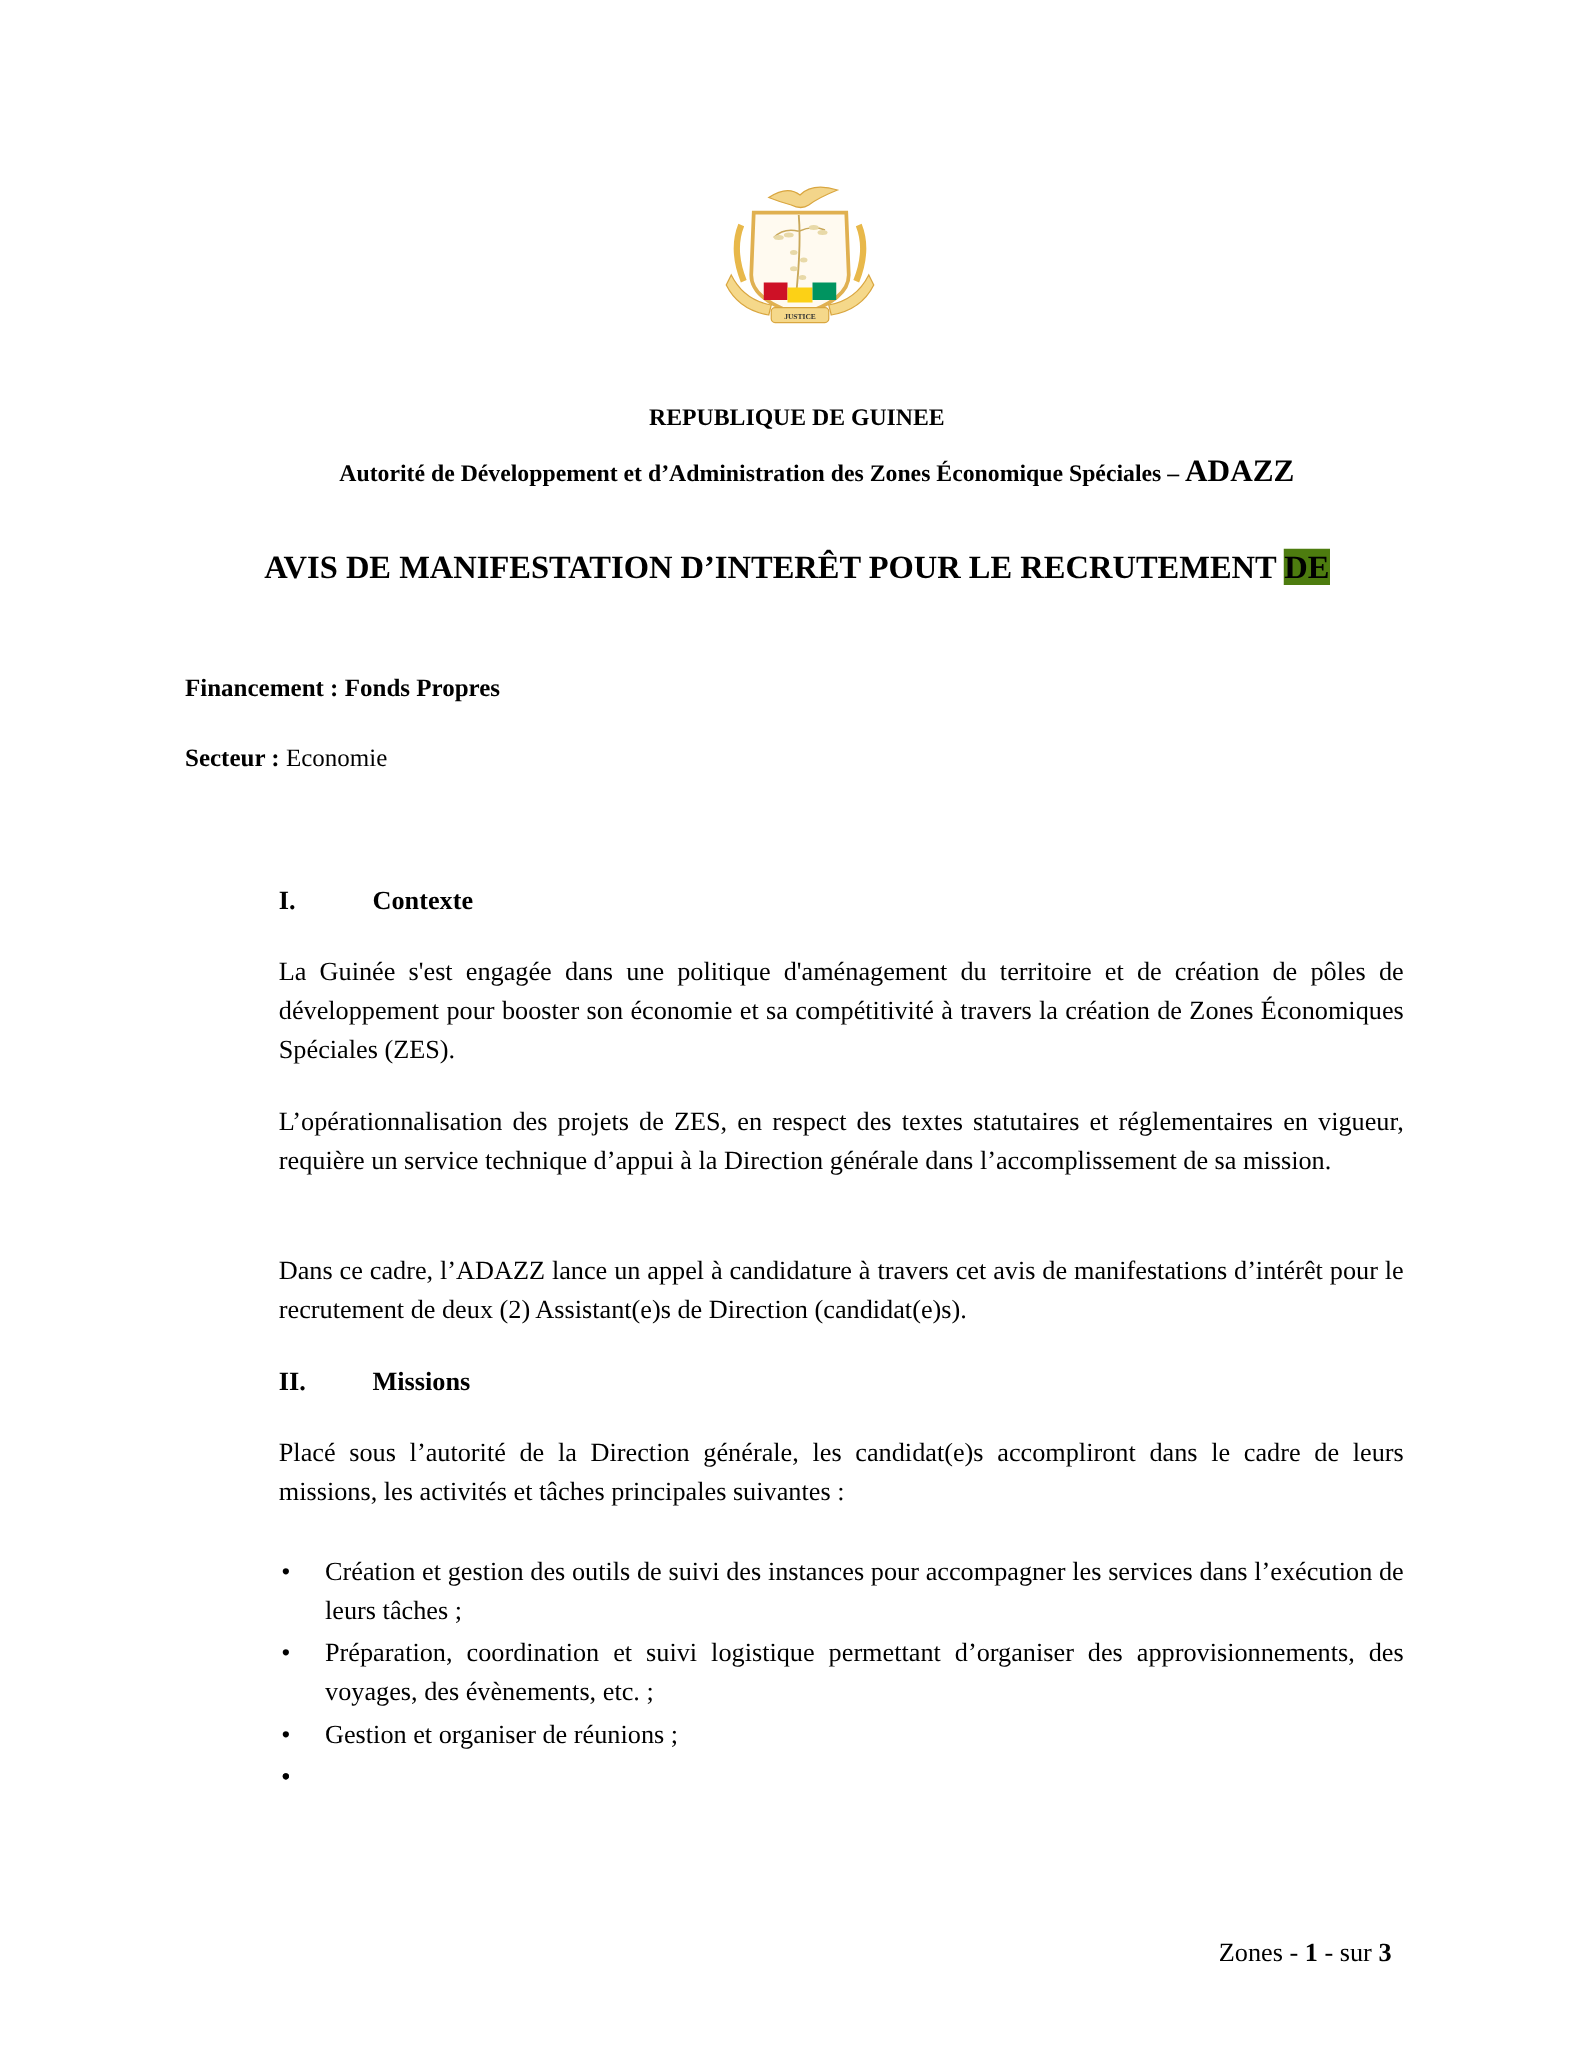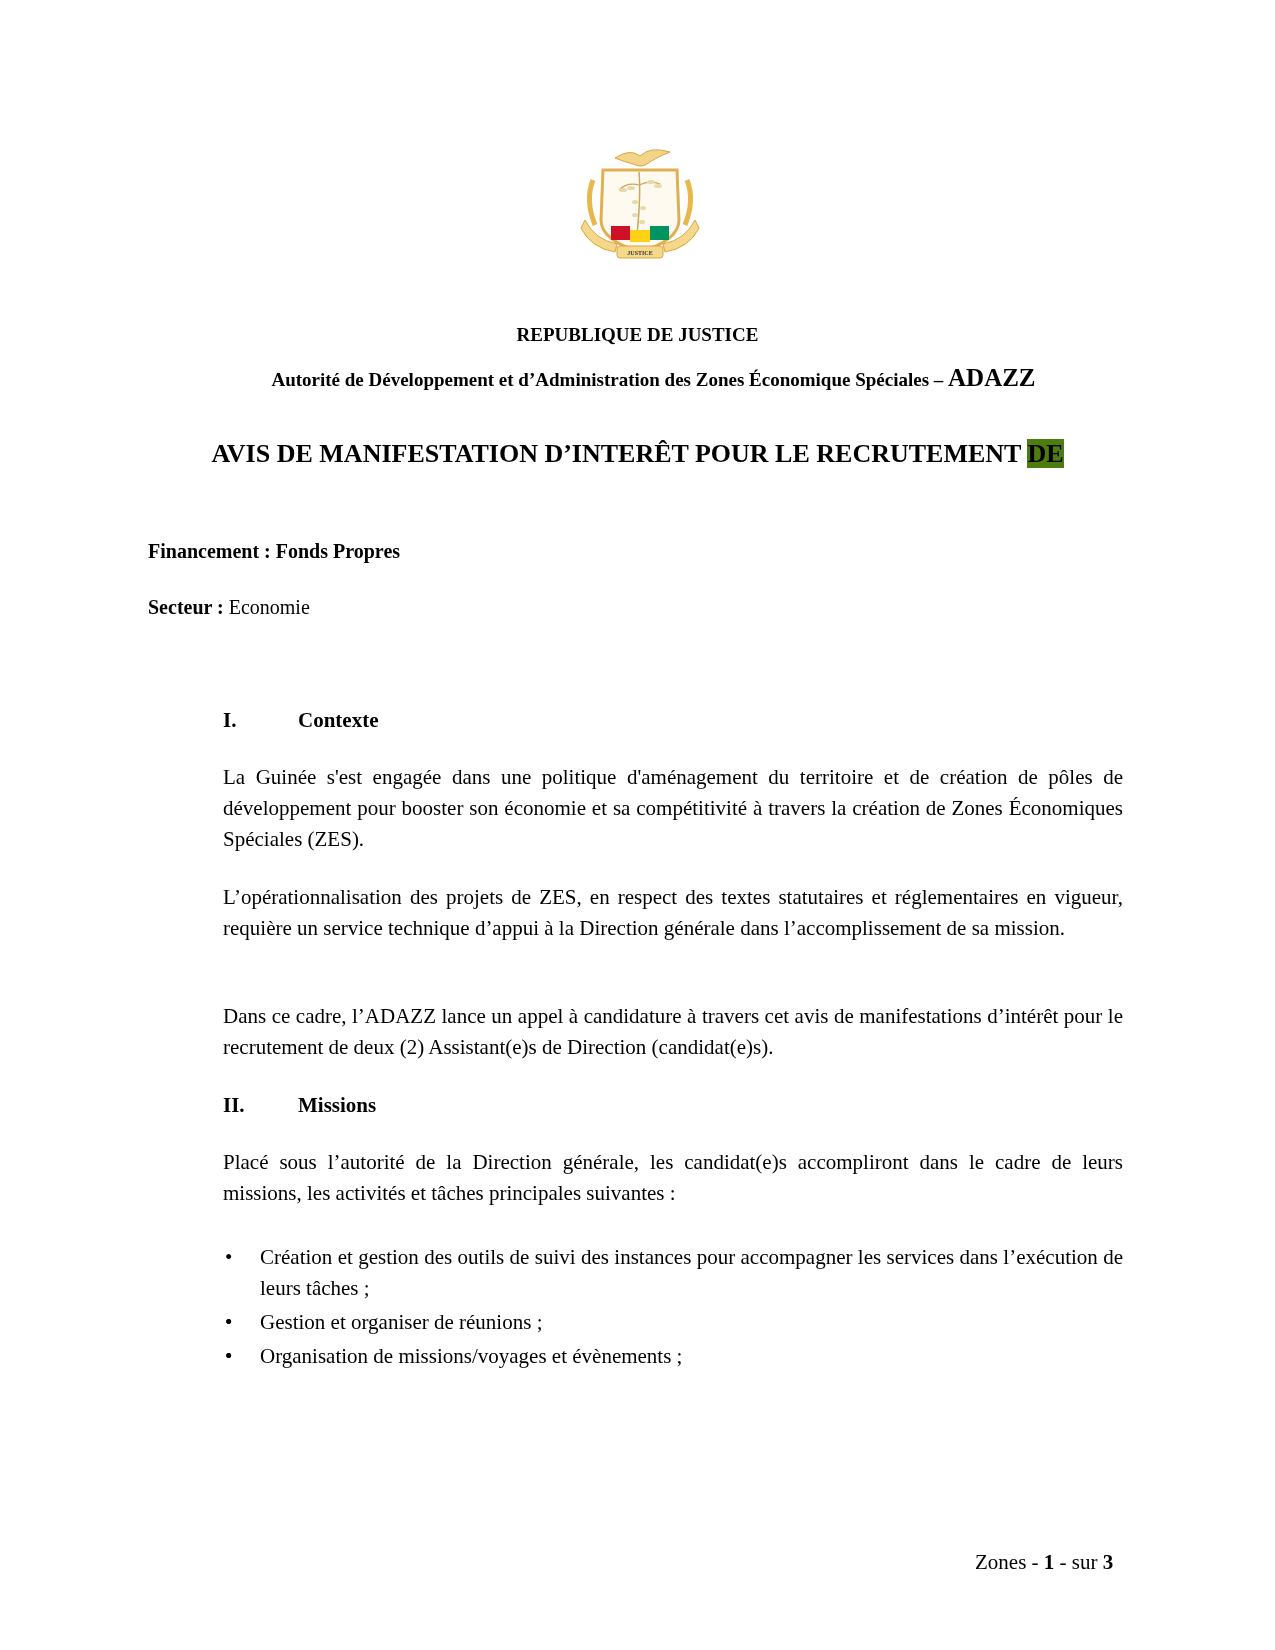--- a/index.html
+++ b/index.html
@@ -58,21 +58,21 @@
     <rect x="55" y="90" width="20" height="12" fill="#FCD116"></rect>
     <rect x="75" y="86" width="19" height="14" fill="#009460"></rect>
 
     <path d="M10 80 Q20 100 42 104 L40 112 Q16 108 6 88 Z" fill="#f5d88a" stroke="#d9a640" stroke-width="1"></path>
     <path d="M120 80 Q110 100 88 104 L90 112 Q114 108 124 88 Z" fill="#f5d88a" stroke="#d9a640" stroke-width="1"></path>
     <rect x="42" y="106" width="46" height="12" rx="3" fill="#f5d88a" stroke="#d9a640" stroke-width="1"></rect>
     <text x="65" y="115" font-size="6" text-anchor="middle" font-family="Liberation Serif, serif" font-weight="bold" fill="#333">JUSTICE</text>
   </svg>
 </div>
 
-<div class="abs center-line republique">REPUBLIQUE DE JUSTICE</div>
+<div class="abs center-line republique">REPUBLIQUE DE GUINEE</div>
 <div class="abs center-line authority">
   <span>Autorité de Développement et d’Administration des Zones Économique Spéciales</span><span> – </span><span class="acronym">ADAZZ</span>
 </div>
 
 <div class="abs title">
   <span>AVIS DE MANIFESTATION D’INTERÊT POUR LE RECRUTEMENT </span><span class="hl">DE</span><br>
 </div>
 
 <div class="abs meta financement">
   <span>Financement : </span><span>Fonds Propres</span>
@@ -88,21 +88,21 @@
 <div class="abs para" style="top:882px;">L’opérationnalisation des projets de ZES, en respect des textes statutaires et réglementaires en vigueur, requière un service technique d’appui à la Direction générale dans l’accomplissement de sa mission.</div>
 <div class="abs para" style="top:1001px;">Dans ce cadre, l’ADAZZ lance un appel à candidature à travers cet avis de manifestations d’intérêt pour le recrutement de deux (2) Assistant(e)s de Direction (candidat(e)s).</div>
 
 <div class="abs section-heading" style="top:1093px;">
   <span class="num">II.</span><span>Missions</span>
 </div>
 <div class="abs para" style="top:1147px;">Placé sous l’autorité de la Direction générale, les candidat(e)s accompliront dans le cadre de leurs missions, les activités et tâches principales suivantes :</div>
 
 <ul class="abs bullets" style="top:1242px;">
   <li><span class="dot">•</span><span>Création et gestion des outils de suivi des instances pour accompagner les services dans l’exécution de leurs tâches ;</span></li>
-  <li><span class="dot">•</span></li>
+  <li><span class="dot">•</span><span>Préparation, coordination et suivi logistique permettant d’organiser des approvisionnements, des voyages, des évènements, etc. ;</span></li>
   <li><span class="dot">•</span><span>Gestion et organiser de réunions ;</span></li>
   <li><span class="dot">•</span></li>
-  <li><span class="dot">•</span><span>Organisation de missions/voyages et évènements ;</span></li>
+  <li><span class="dot">•</span></li>
 </ul>
 
 <div class="abs footer">
   <span>Zones - </span><b>1</b><span> - sur </span><b>3</b>
 </div>
 
 </body></html>

